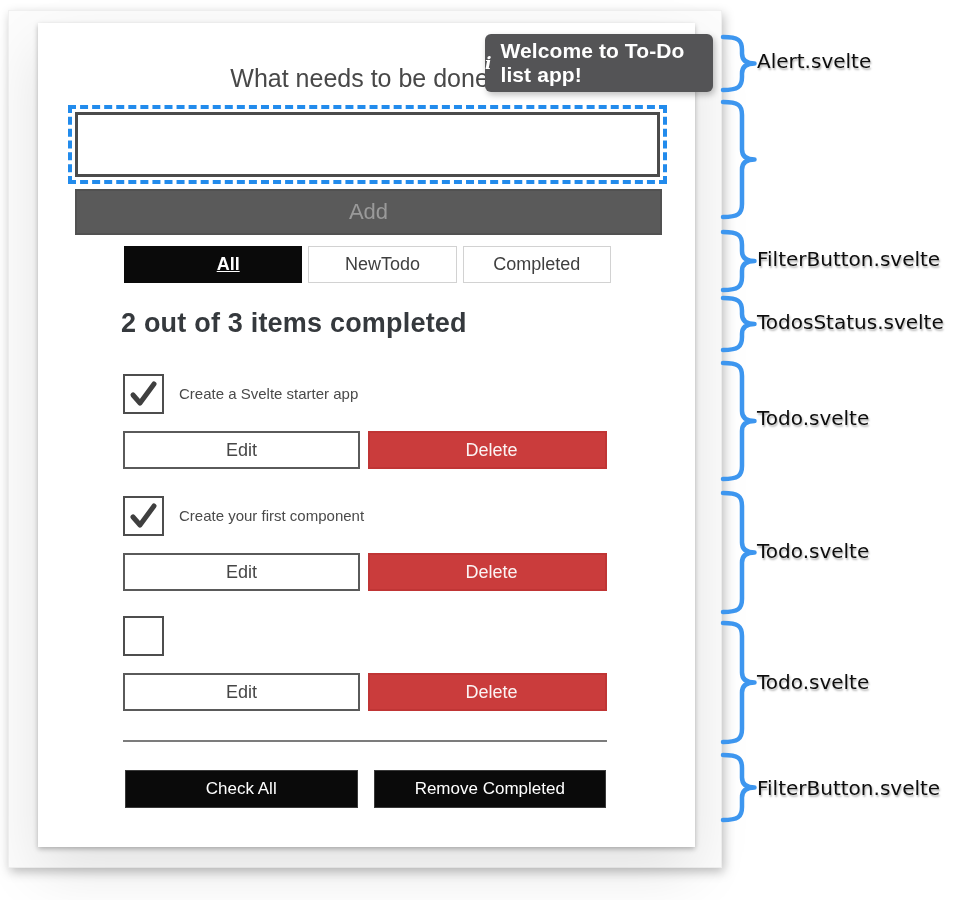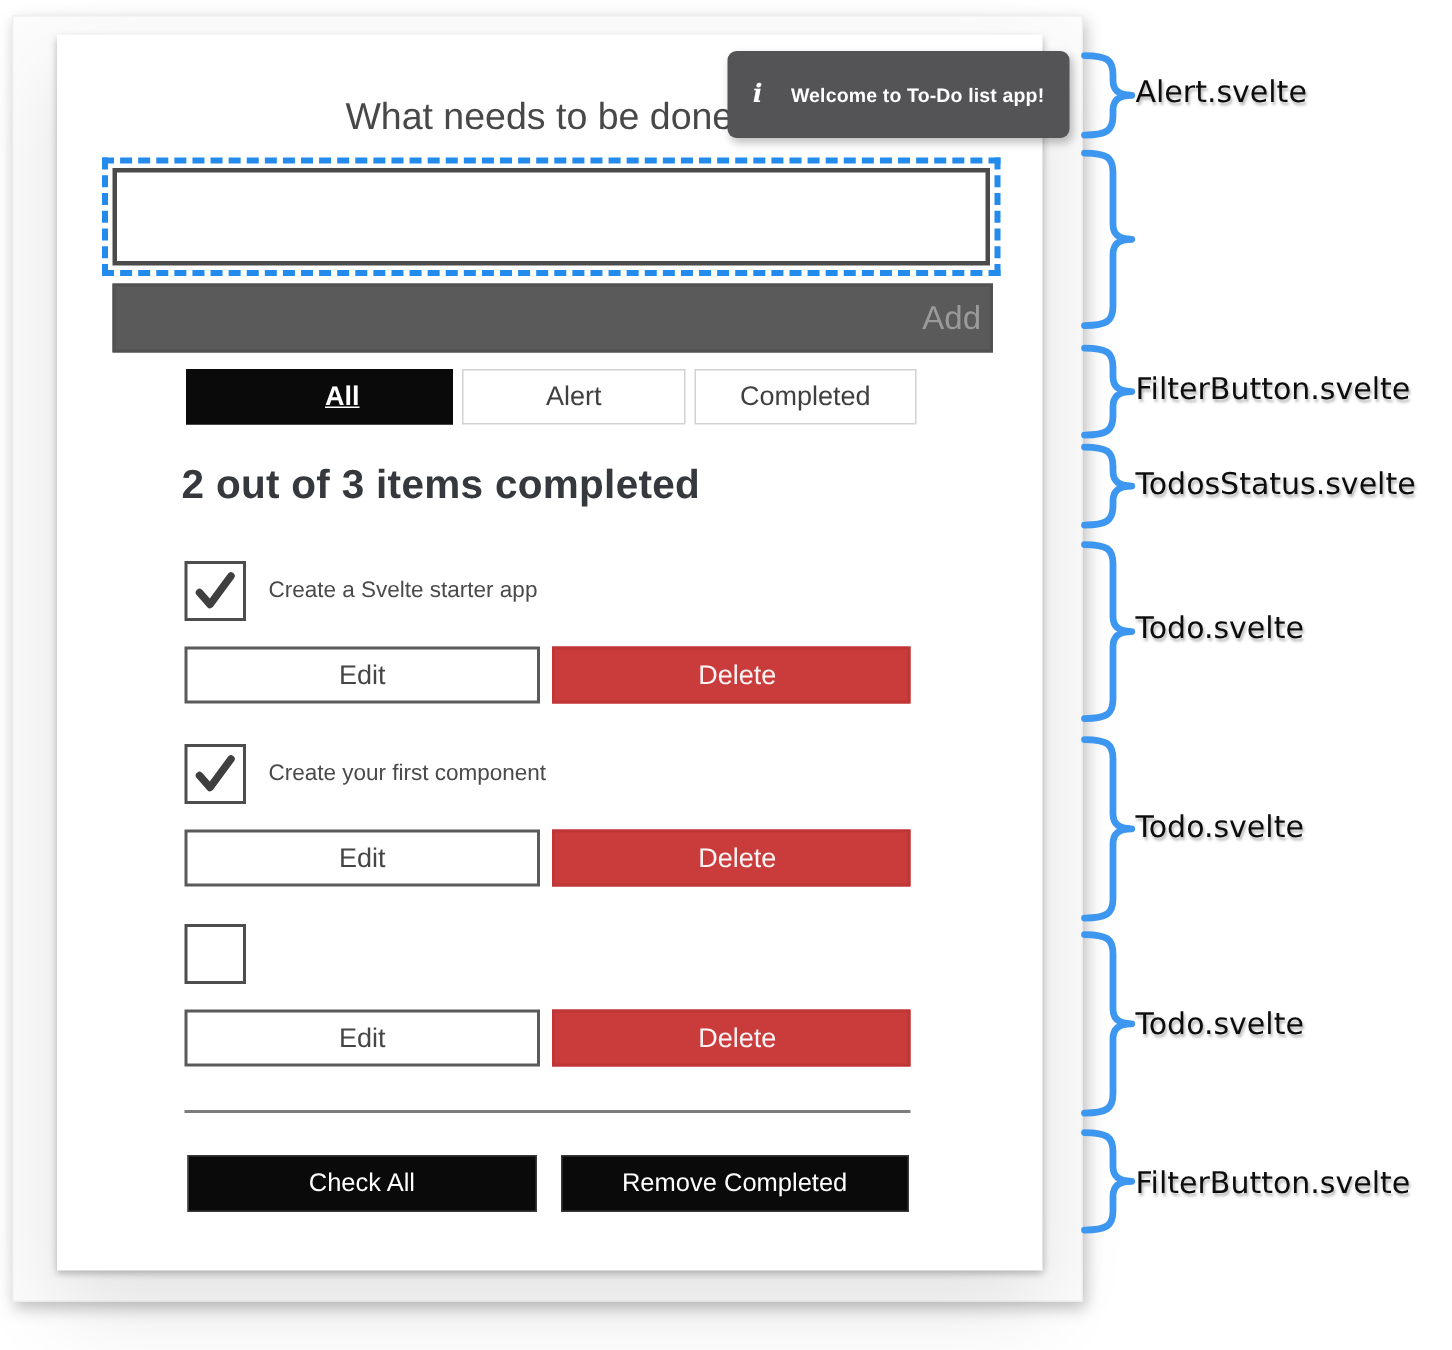--- a/index.html
+++ b/index.html
@@ -17,21 +17,21 @@
   .app-heading{position:absolute;left:0;top:41px;width:100%;text-align:center;
                font-size:25px;color:#484848;}
 
   .new-todo-input{position:absolute;left:37px;top:89px;width:585px;height:65px;
                   box-sizing:border-box;border:3px solid #4b4b4b;background:#fff;
                   outline:4px dashed #228bec;outline-offset:3px;font-size:20px;color:#333;
                   padding:0 10px;}
 
   .add-btn{position:absolute;left:37px;top:166px;width:587px;height:46px;
            background:#5a5a5a;border:2px solid #515151;color:#9a9a9a;
-           font-size:22px;font-family:inherit;cursor:pointer;text-align:right;}
+           font-size:22px;font-family:inherit;cursor:pointer;}
 
   .filter-row{position:absolute;left:86px;top:223px;width:487px;height:37px;
               display:flex;gap:6px;}
   .filter-btn{flex:1;box-sizing:border-box;background:#fff;border:1px solid #d2d2d2;
               color:#3f3f3f;font-size:18px;font-family:inherit;cursor:pointer;}
   .filter-btn.selected{background:#0a0a0a;border-color:#0a0a0a;color:#fff;
                        text-decoration:underline;font-weight:600;padding-left:36px;}
 
   .status-heading{position:absolute;left:83px;top:285px;margin:0;
                   font-size:27px;font-weight:bold;color:#35393d;letter-spacing:0.2px;}
@@ -57,21 +57,21 @@
                 display:flex;gap:16px;}
   .primary-btn{flex:1;box-sizing:border-box;background:#0a0a0a;border:1px solid #3a3a3a;
                color:#fff;font-size:17px;font-family:inherit;cursor:pointer;}
 
   
   .alert{position:absolute;left:485px;top:34px;width:228px;height:58px;background:#545456;
          border-radius:6px;box-shadow:2px 3px 6px rgba(0,0,0,0.25);display:flex;
          align-items:center;justify-content:center;gap:9px;z-index:5;cursor:pointer;}
   .alert-icon{font-family:"DejaVu Serif",serif;font-style:italic;font-weight:bold;
               color:#fff;font-size:17px;}
-  .alert-text{color:#fff;font-size:13px;font-weight:bold;letter-spacing:0.1px;margin-left:10px;}
+  .alert-text{color:#fff;font-size:21px;font-weight:bold;letter-spacing:0.1px;}
 
   
   .braces{position:absolute;left:0;top:0;width:968px;height:900px;pointer-events:none;}
   .braces path{fill:none;stroke:#3d96ef;stroke-width:4.5;stroke-linecap:round;
                stroke-linejoin:round;}
   .annot{position:absolute;left:757px;font-family:"DejaVu Sans",sans-serif;font-size:20px;
          color:#0d0d0d;text-shadow:1px 2px 2px rgba(0,0,0,0.30);white-space:nowrap;}
 </style>
 </head>
 <body>
@@ -82,21 +82,21 @@
     <div class="card">
 
       <div class="app-heading">What needs to be done?</div>
 
       <input class="new-todo-input" type="text" value="" style="">
 
       <button class="add-btn">Add</button>
 
       <div class="filter-row">
         <button class="filter-btn selected">All</button>
-        <button class="filter-btn">Alert</button>
+        <button class="filter-btn">NewTodo</button>
         <button class="filter-btn">Completed</button>
       </div>
 
       <h2 class="status-heading">2 out of 3 items completed</h2>
 
       <div class="todo" style="top:350px">
         <div class="todo-top">
           <span class="checkbox checked">
             <svg width="33" height="32" viewBox="0 0 33 32">
               <polyline points="6,17 13,25 27,6" stroke="#3f3f3f" stroke-width="5" fill="none" stroke-linecap="round" stroke-linejoin="round"></polyline>

